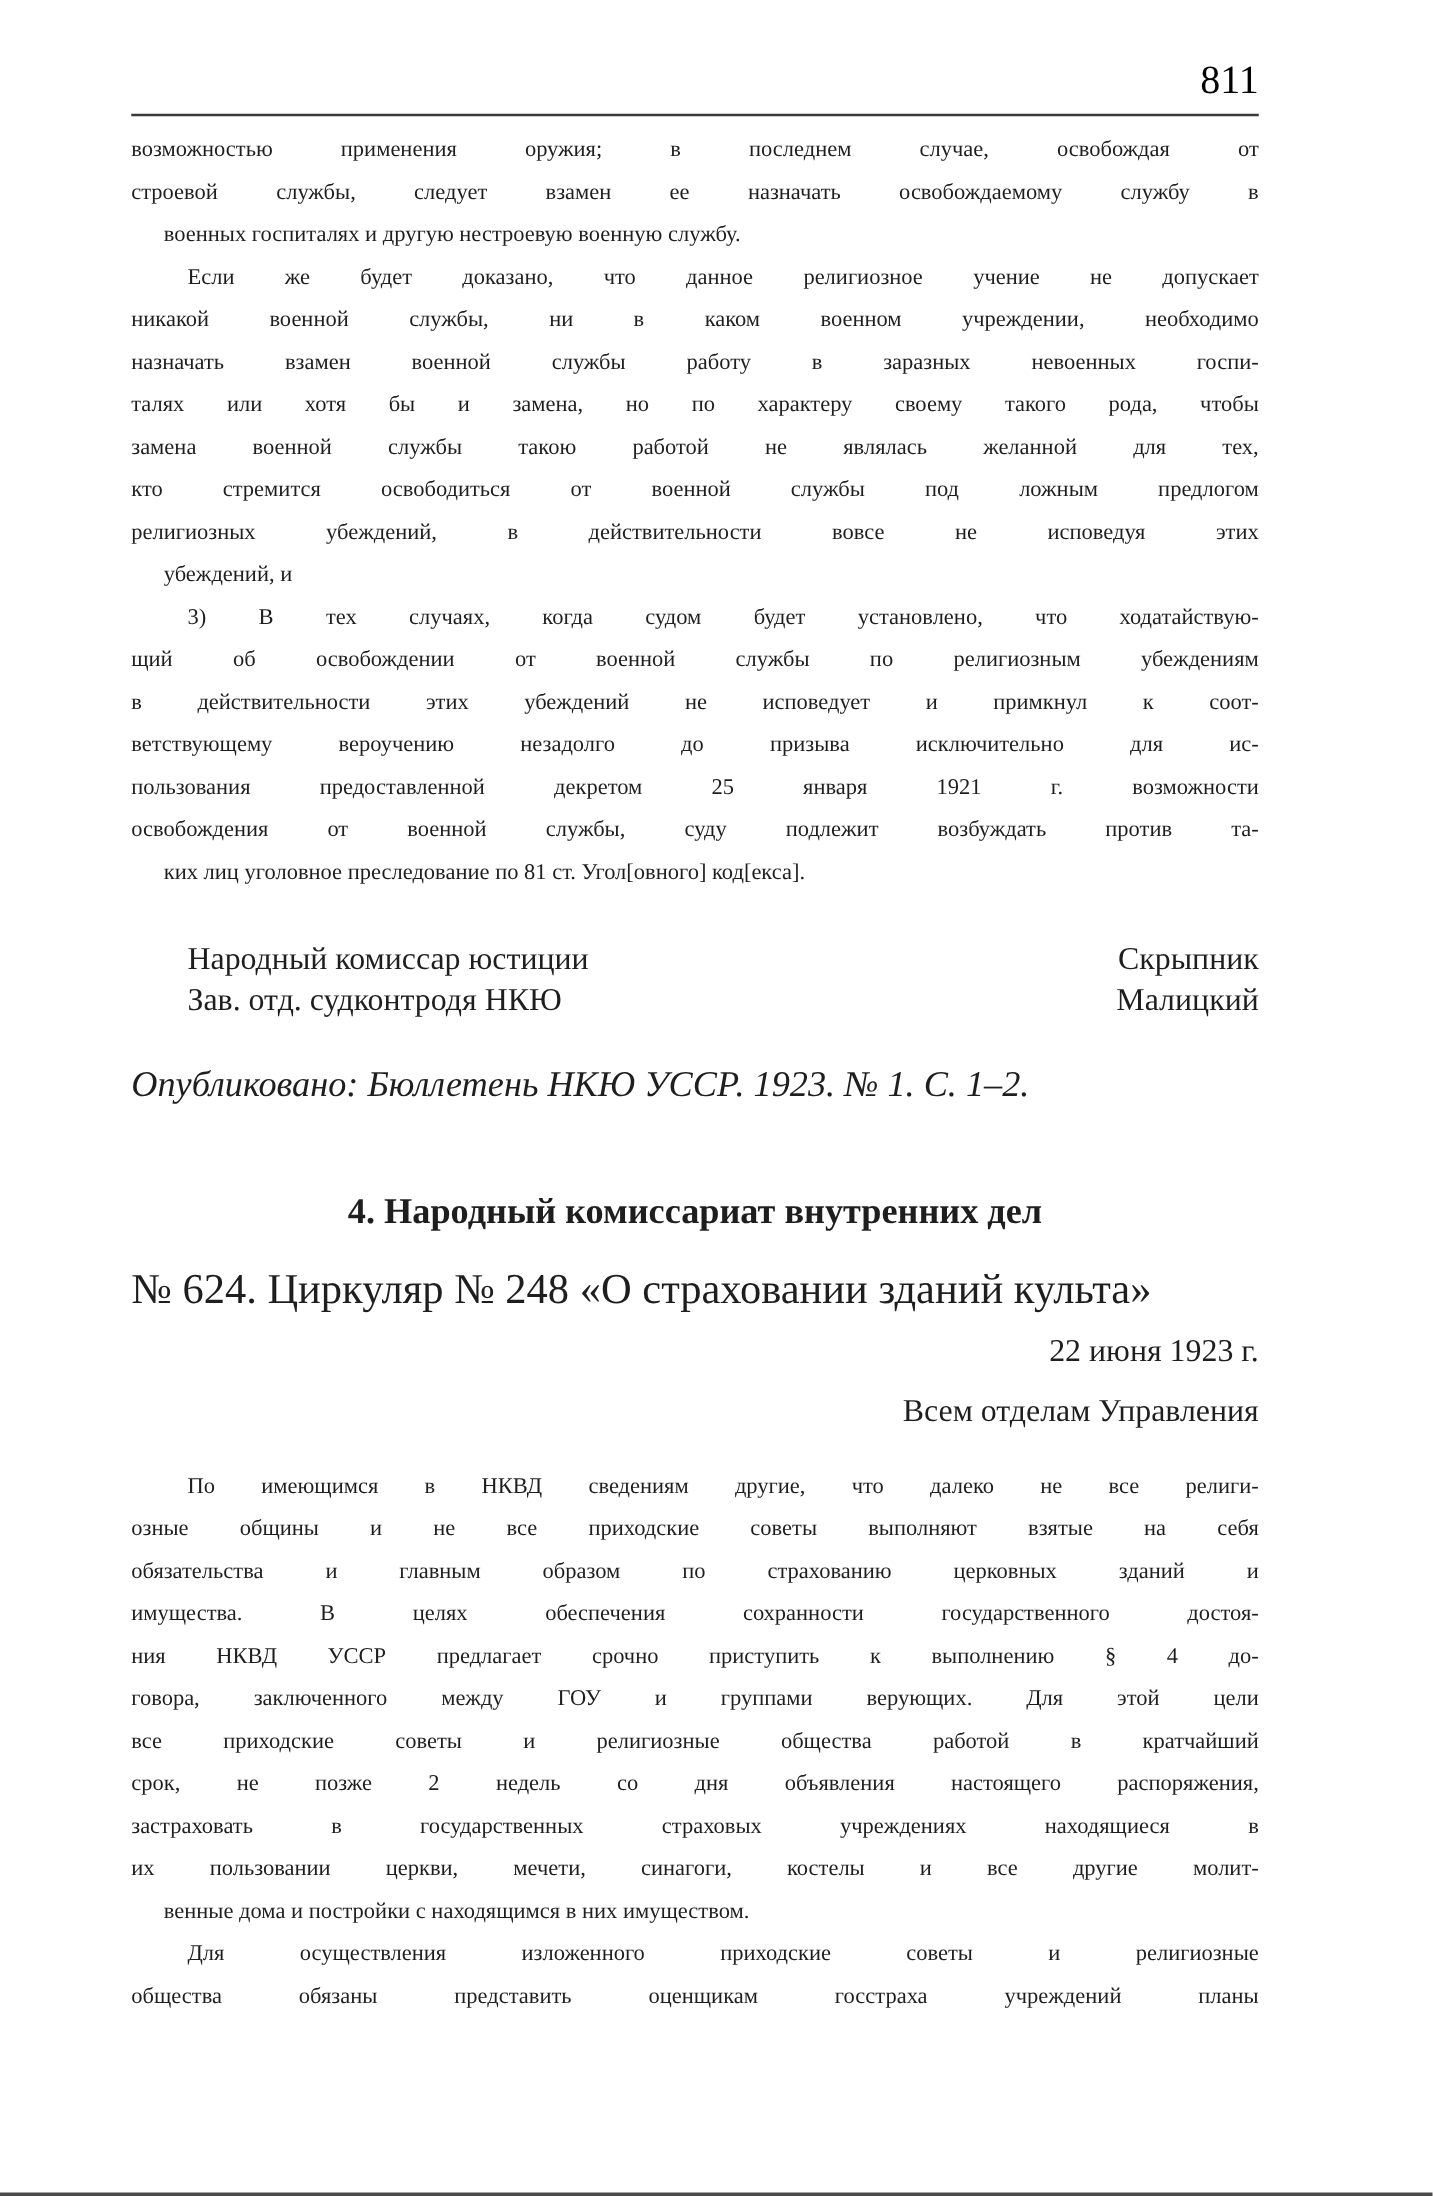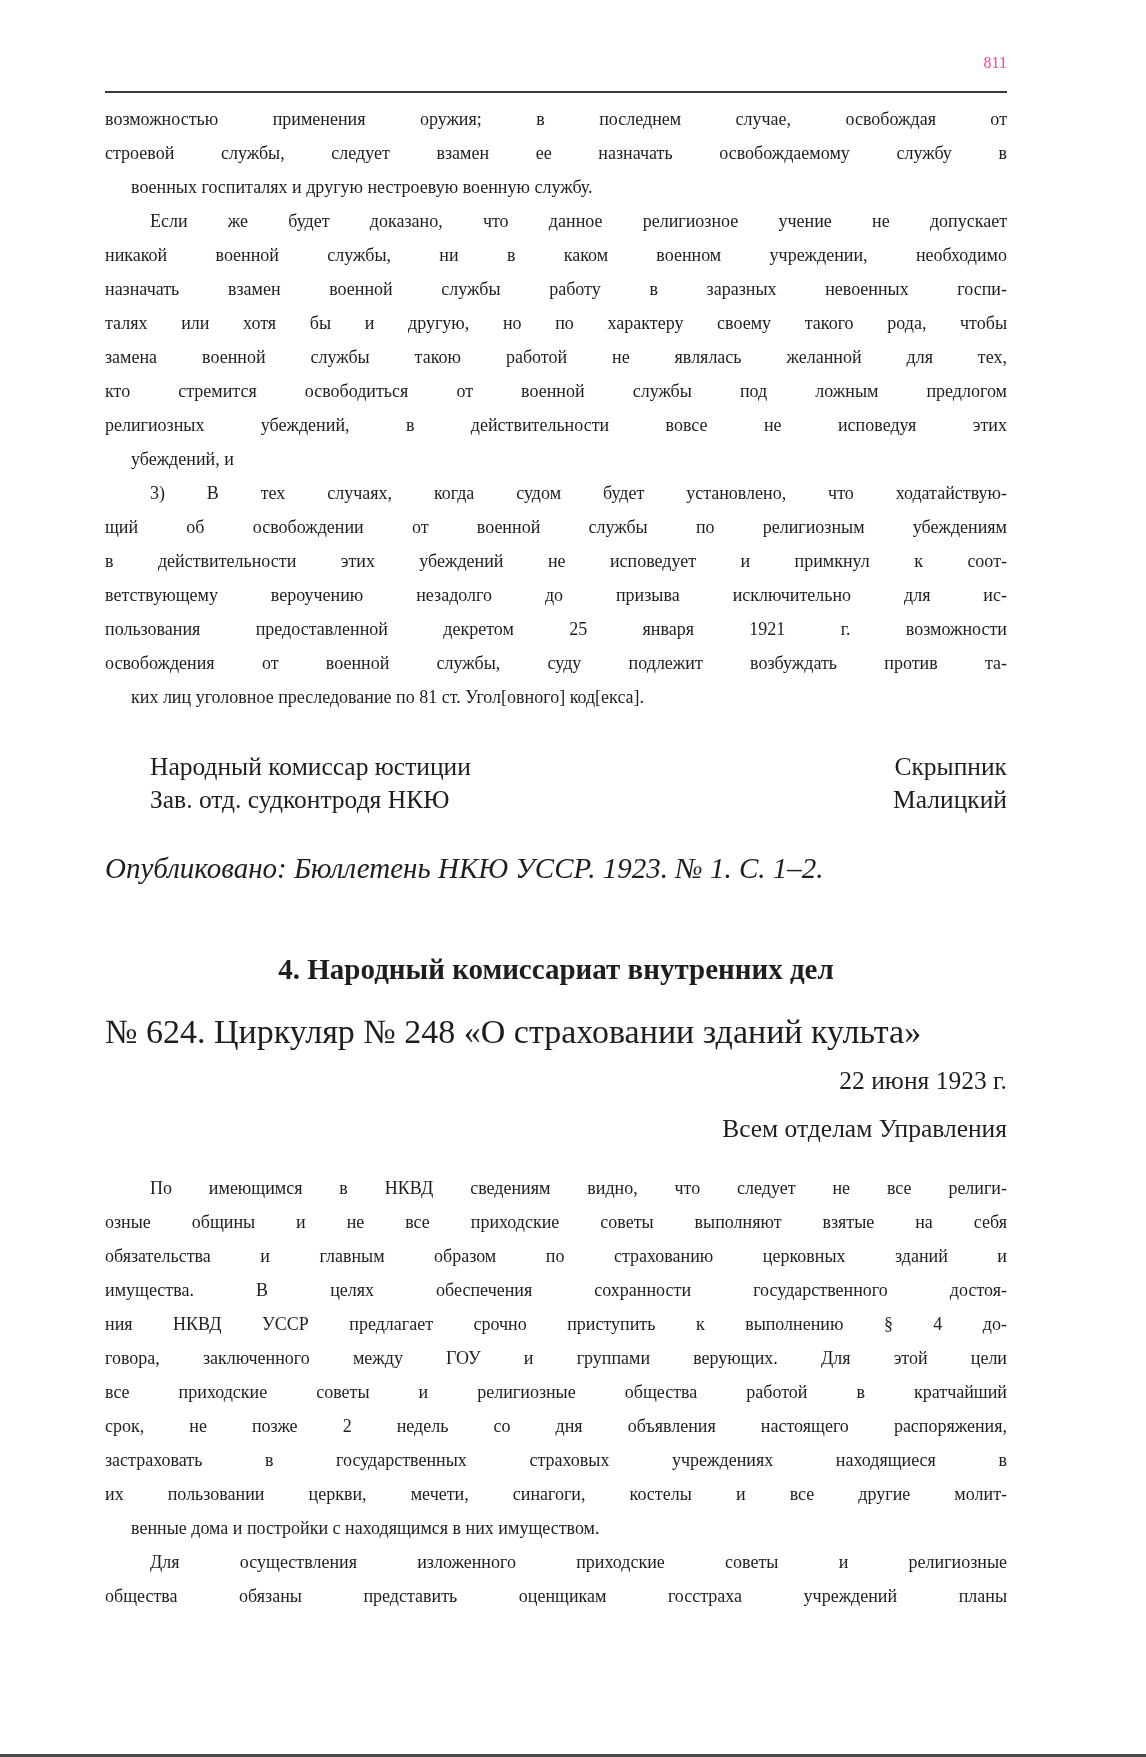--- a/index.html
+++ b/index.html
@@ -18,23 +18,23 @@
   .page {
     position: absolute;
     left: 105px;
     top: 0;
     width: 902px;
   }
   .page-number {
     position: absolute;
     right: 0;
     top: 48px;
-    font-size: 16px;
+    font-size: 32px;
     line-height: 30px;
-    color: #ec4899;
+    color: #000000;
   }
   .header-rule {
     position: absolute;
     left: 0;
     top: 91px;
     width: 902px;
     height: 2px;
     background: #3a3a3a;
   }
   .block {
@@ -111,21 +111,21 @@
   <div class="block" style="top:102px;">
     <span class="line">возможностью применения оружия; в последнем случае, освобождая от</span>
     <span class="line">строевой службы, следует взамен ее назначать освобождаемому службу в</span>
     <span class="line last">военных госпиталях и другую нестроевую военную службу.</span>
   </div>
 
   <div class="block" style="top:204px;">
     <span class="line indent">Если же будет доказано, что данное религиозное учение не допускает</span>
     <span class="line">никакой военной службы, ни в каком военном учреждении, необходимо</span>
     <span class="line">назначать взамен военной службы работу в заразных невоенных госпи-</span>
-    <span class="line">талях или хотя бы и другую, но по характеру своему такого рода, чтобы</span>
+    <span class="line">талях или хотя бы и замена, но по характеру своему такого рода, чтобы</span>
     <span class="line">замена военной службы такою работой не являлась желанной для тех,</span>
     <span class="line">кто стремится освободиться от военной службы под ложным предлогом</span>
     <span class="line">религиозных убеждений, в действительности вовсе не исповедуя этих</span>
     <span class="line last">убеждений, и</span>
   </div>
 
   <div class="block" style="top:476px;">
     <span class="line indent">3) В тех случаях, когда судом будет установлено, что ходатайствую-</span>
     <span class="line">щий об освобождении от военной службы по религиозным убеждениям</span>
     <span class="line">в действительности этих убеждений не исповедует и примкнул к соот-</span>
@@ -150,21 +150,21 @@
 
   <div class="block section-heading" style="top:951px;">4. Народный комиссариат внутренних дел</div>
 
   <div class="block doc-heading" style="top:1015px;">№ 624. Циркуляр № 248 «О страховании зданий культа»</div>
 
   <div class="block right-line" style="top:1064px;">22 июня 1923 г.</div>
 
   <div class="block right-line" style="top:1112px;">Всем отделам Управления</div>
 
   <div class="block" style="top:1171px;">
-    <span class="line indent">По имеющимся в НКВД сведениям видно, что следует не все религи-</span>
+    <span class="line indent">По имеющимся в НКВД сведениям другие, что далеко не все религи-</span>
     <span class="line">озные общины и не все приходские советы выполняют взятые на себя</span>
     <span class="line">обязательства и главным образом по страхованию церковных зданий и</span>
     <span class="line">имущества. В целях обеспечения сохранности государственного достоя-</span>
     <span class="line">ния НКВД УССР предлагает срочно приступить к выполнению § 4 до-</span>
     <span class="line">говора, заключенного между ГОУ и группами верующих. Для этой цели</span>
     <span class="line">все приходские советы и религиозные общества работой в кратчайший</span>
     <span class="line">срок, не позже 2 недель со дня объявления настоящего распоряжения,</span>
     <span class="line">застраховать в государственных страховых учреждениях находящиеся в</span>
     <span class="line">их пользовании церкви, мечети, синагоги, костелы и все другие молит-</span>
     <span class="line last">венные дома и постройки с находящимся в них имуществом.</span>

